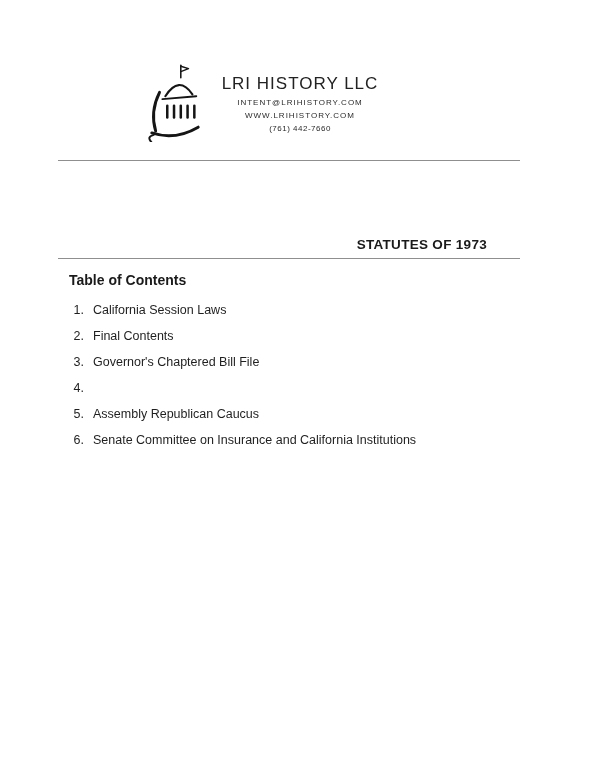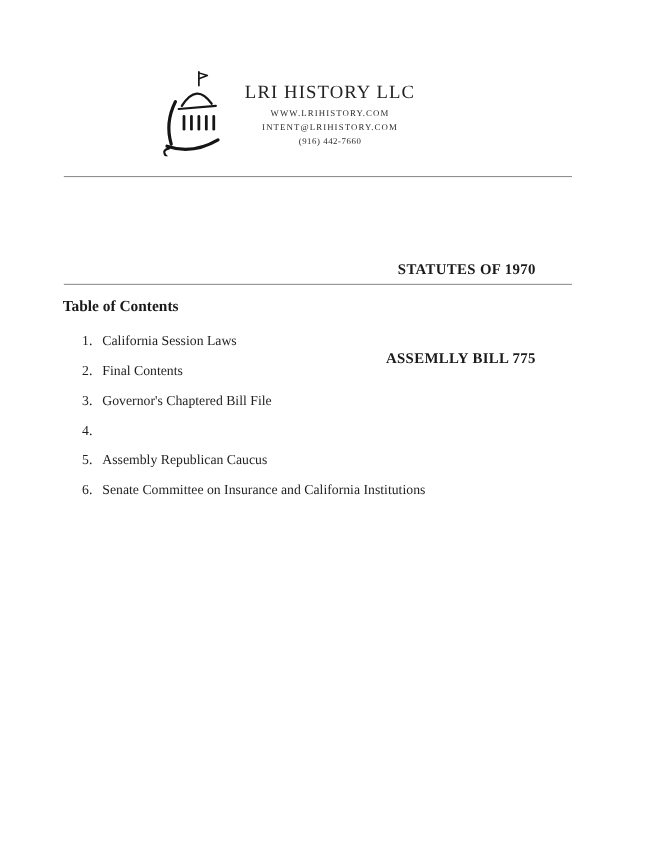--- a/index.html
+++ b/index.html
@@ -1,21 +1,21 @@
 <!DOCTYPE html>
 <html><head>
 <meta charset="utf-8">
 <style>
   html, body { margin: 0; padding: 0; background: #ffffff; }
   .page {
     position: relative;
     width: 600px;
     height: 776px;
     background: #ffffff;
-    font-family: Liberation Serif, serif;
+    font-family: Liberation Sans, sans-serif;
     color: #1c1c1c;
     overflow: hidden;
   }
 
   
   .letterhead { position: absolute; top: 60px; left: 0; width: 100%; }
   .logo {
     position: absolute;
     left: 146px;
     top: 2px;
@@ -58,21 +58,21 @@
     line-height: 27px;
     letter-spacing: 0.3px;
     white-space: pre;
     color: #1a1a1a;
   }
 
   
   .toc-title {
     position: absolute;
     top: 272px;
-    left: 57px;
+    left: 69px;
     font-weight: bold;
     font-size: 14px;
     color: #1a1a1a;
   }
   .toc-list {
     position: absolute;
     top: 303px;
     left: 68px;
     margin: 0;
     padding: 0;
@@ -110,31 +110,30 @@
       <path d="M36 44 v12" stroke-width="2.6"></path>
       <path d="M43 44 v12" stroke-width="2.6"></path>
       <path d="M50 44 v12" stroke-width="2.6"></path>
 
       <path d="M14 30 Q4 50 10 70" stroke-width="3"></path>
       <path d="M6 72 Q30 80 54 66" stroke-width="3"></path>
       <path d="M8 74 q-8 2 -2 8" stroke-width="2"></path>
     </svg>
     <div class="header-text">
       <div class="company">LRI HISTORY LLC</div>
+      <div class="contact">INTENT@LRIHISTORY.COM</div>
       <div class="contact">WWW.LRIHISTORY.COM</div>
-      <div class="contact">INTENT@LRIHISTORY.COM</div>
-      <div class="contact phone">(916) 442-7660</div>
+      <div class="contact phone">(761) 442-7660</div>
     </div>
   </div>
 
   <div class="rule rule-top"></div>
 
   <div class="doc-id">
-    <div>STATUTES OF 1970</div>
-    <div>ASSEMLLY BILL 775</div>
+    <div>STATUTES OF 1973</div>
   </div>
 
   <div class="rule rule-mid"></div>
 
   <div class="toc-title">Table of Contents</div>
 
   <ol class="toc-list">
     <li class="toc-item">
       <span class="toc-num">1.</span>
       <span class="toc-text">California Session Laws</span>

